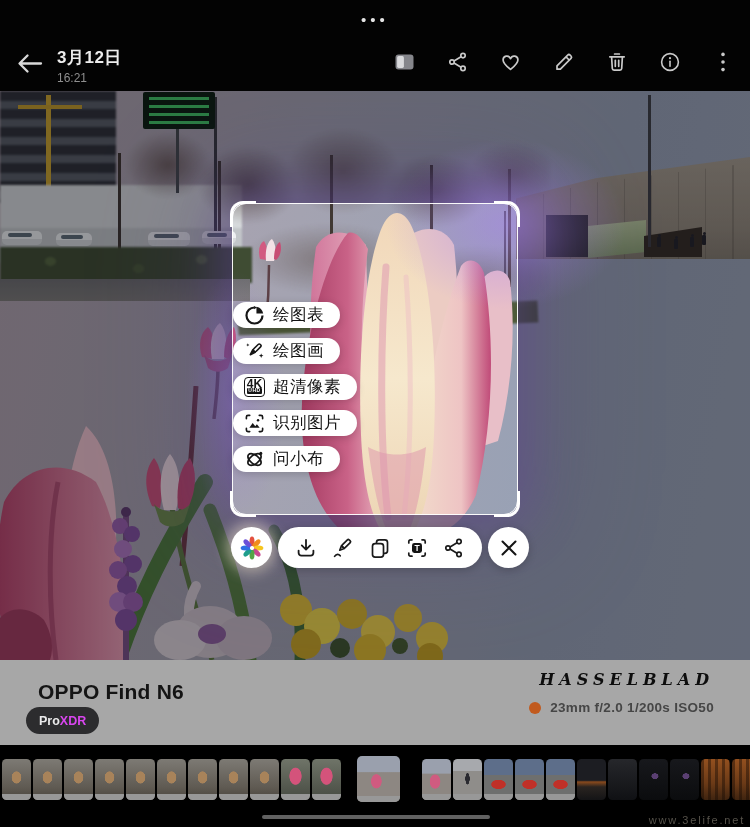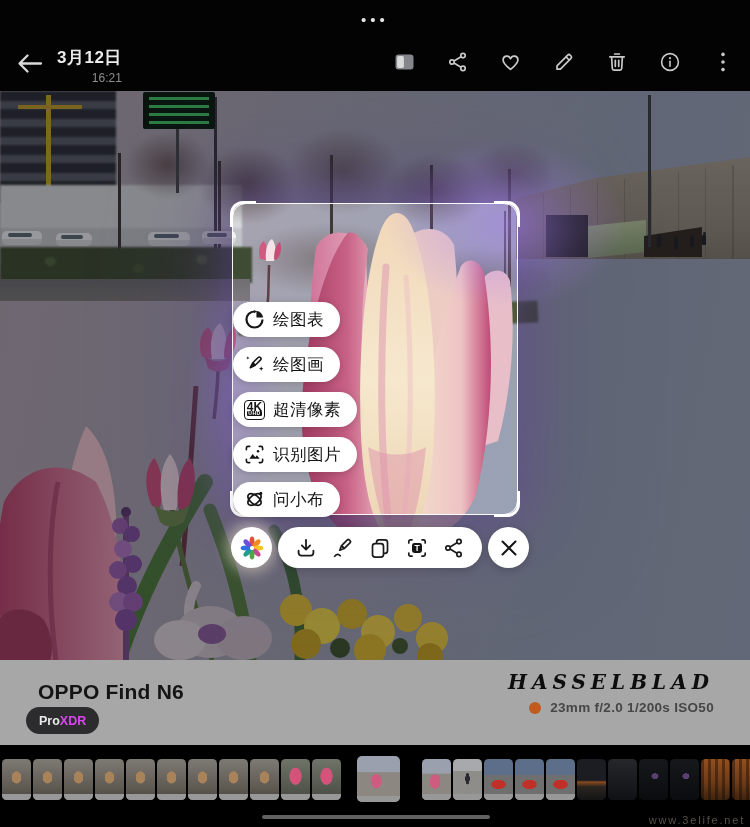--- a/index.html
+++ b/index.html
@@ -5,21 +5,21 @@
   html,body{margin:0;padding:0;background:#000;}
   #app{position:relative;width:750px;height:827px;background:#000;overflow:hidden;
        font-family:"Liberation Sans",sans-serif;-webkit-font-smoothing:antialiased;}
   .abs{position:absolute;}
 
   
   #topbar{position:absolute;top:0;left:0;width:750px;height:91px;background:#030303;z-index:20;}
   #pagerdots{position:absolute;top:15px;left:0;width:750px;text-align:center;color:#e4e4e4;
              font-size:15px;letter-spacing:4px;line-height:10px;}
   #backbtn{position:absolute;left:16px;top:49px;width:30px;height:28px;color:#d9d9d9;display:flex;align-items:center;}
-  #datewrap{position:absolute;left:57px;top:46px;color:#ededed;text-align:right;}
+  #datewrap{position:absolute;left:57px;top:46px;color:#ededed;}
   #datewrap .date{font-size:17px;font-weight:bold;letter-spacing:.5px;}
   #datewrap .time{font-size:12px;color:#8f8f8f;margin-top:2px;}
   #topicons{position:absolute;right:16px;top:50px;display:flex;gap:30px;align-items:center;color:#c9c9c9;}
   #topicons .tico{width:23px;height:23px;display:flex;align-items:center;justify-content:center;}
   svg{display:block;}
 
   
   #photo{position:absolute;top:91px;left:0;width:750px;height:569px;overflow:hidden;
          background:linear-gradient(100deg,#b1a2ad 0%,#a4a3b1 38%,#97a1b5 75%,#9aa4b8 100%);}
   #wall{left:516px;top:56px;width:234px;height:112px;
@@ -90,21 +90,21 @@
   #glowl{left:186px;top:180px;width:100px;height:250px;background:radial-gradient(closest-side,rgba(150,115,225,.32),rgba(150,115,225,0));}
   #selframe{left:232px;top:112px;width:286px;height:312px;border:1.5px solid rgba(255,255,255,.95);border-radius:14px;z-index:7;box-sizing:border-box;}
   .corner{position:absolute;width:23px;height:23px;border:3.5px solid #fff;}
   .c-tl{top:-3px;left:-3px;border-right:none;border-bottom:none;border-top-left-radius:13px;}
   .c-tr{top:-3px;right:-3px;border-left:none;border-bottom:none;border-top-right-radius:13px;}
   .c-bl{bottom:-3px;left:-3px;border-right:none;border-top:none;border-bottom-left-radius:13px;}
   .c-br{bottom:-3px;right:-3px;border-left:none;border-top:none;border-bottom-right-radius:13px;}
 
   
   #menu{left:233px;top:211px;z-index:9;display:flex;flex-direction:column;gap:10px;align-items:flex-start;}
-  .pill{height:35px;background:#fff;border-radius:18px;display:flex;align-items:center;gap:8px;
+  .pill{height:26px;background:#fff;border-radius:18px;display:flex;align-items:center;gap:8px;
         padding:0 16px 0 11px;color:#141414;font-size:16.5px;font-weight:500;letter-spacing:.5px;
         box-shadow:0 2px 8px rgba(0,0,0,.18);white-space:nowrap;}
   .pill .ic{width:21px;height:21px;display:flex;align-items:center;justify-content:center;color:#161616;}
   .uhd{width:22px;height:20px;border:1.7px solid #141414;border-radius:4px;box-sizing:border-box;
        display:flex;flex-direction:column;align-items:center;justify-content:center;gap:0;}
   .uhd .t{font-size:12px;line-height:8px;font-weight:bold;letter-spacing:0;}
   .uhd .b{background:#141414;color:#fff;font-size:5px;line-height:5.5px;font-weight:bold;padding:0 1.5px;border-radius:1px;}
 
   
   #aibar{left:0;top:436px;width:750px;height:41px;z-index:9;}
@@ -118,21 +118,21 @@
   .tbico{width:22px;height:22px;display:flex;align-items:center;justify-content:center;}
 
   
   #infobar{position:absolute;top:660px;left:0;width:750px;height:85px;background:#a7a7a7;z-index:20;}
   #device{position:absolute;left:38px;top:20px;font-size:21px;font-weight:bold;color:#141414;letter-spacing:.2px;}
   #propill{position:absolute;left:26px;top:47px;height:27px;border-radius:14px;background:#2c2c2e;
            display:flex;align-items:center;padding:0 13px;font-size:12.5px;font-weight:bold;}
   #propill .pro{color:#eaeaea;}
   #propill .xdr{color:#d946ef;text-align:right;}
   #brand{position:absolute;right:36px;top:10px;font-family:"DejaVu Serif","Liberation Serif",serif;
-         font-style:italic;font-weight:bold;font-size:20px;letter-spacing:5px;color:#0d0d0d;}
+         font-style:italic;font-weight:bold;font-size:16px;letter-spacing:5px;color:#0d0d0d;}
   #exifrow{position:absolute;right:36px;top:40px;display:flex;align-items:center;gap:9px;}
   #exifdot{width:12px;height:12px;border-radius:50%;}
   #exif{font-size:13.5px;font-weight:bold;color:#464646;letter-spacing:.3px;}
 
   
   #filmstrip{position:absolute;top:745px;left:0;width:750px;height:82px;background:#000;z-index:20;overflow:hidden;}
   #track{position:absolute;left:2px;top:9px;width:760px;height:50px;display:flex;gap:2px;align-items:center;}
   .thumb{width:29px;height:41px;border-radius:4.5px;flex:0 0 auto;position:relative;overflow:hidden;background:#333;}
   .sel-thumb{width:43px;height:46px;border-radius:5px;margin:0 20px 0 14px;}
   .t-cat::after,.t-tulip::after,.t-tulip-plaza::after,.t-person::after,.t-car::after{

